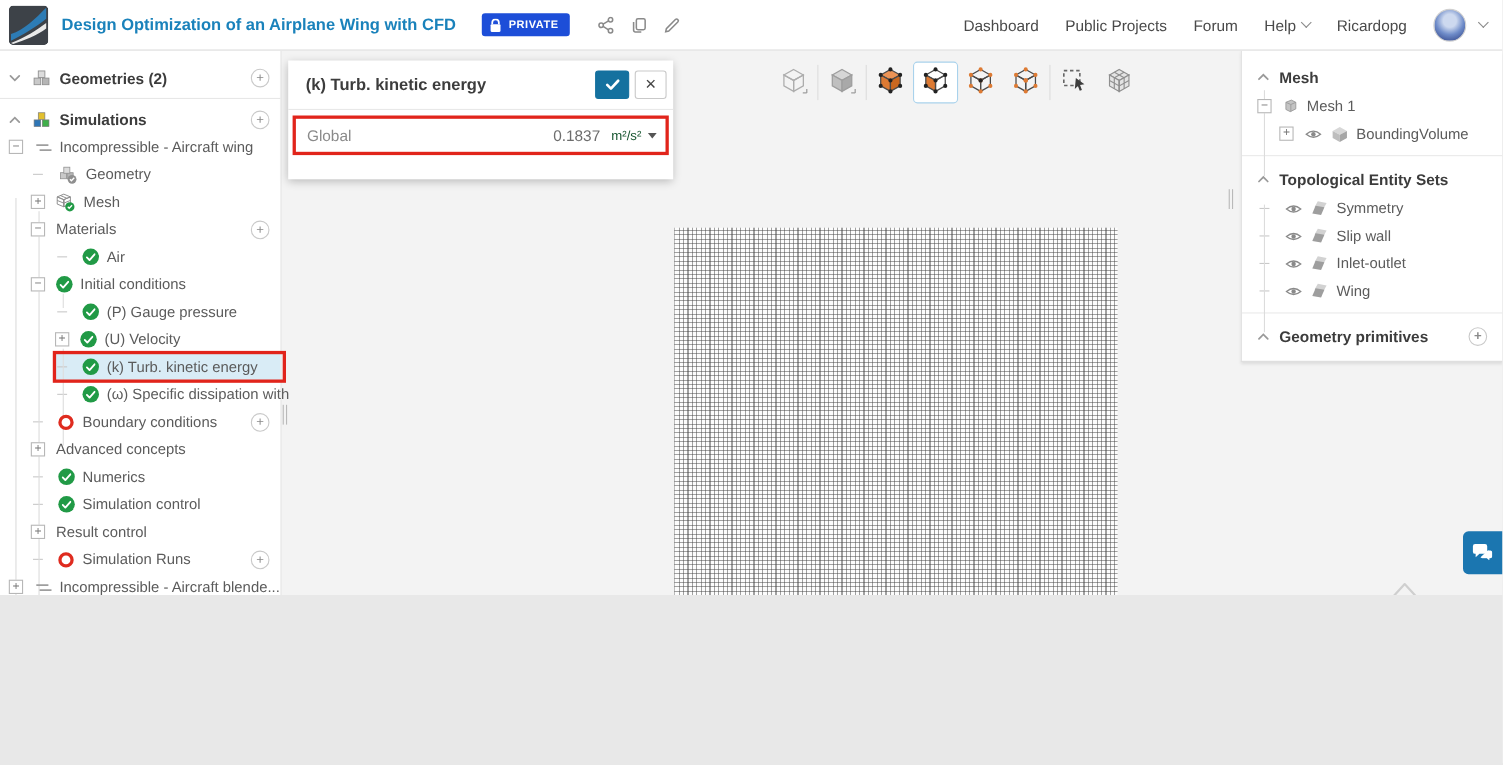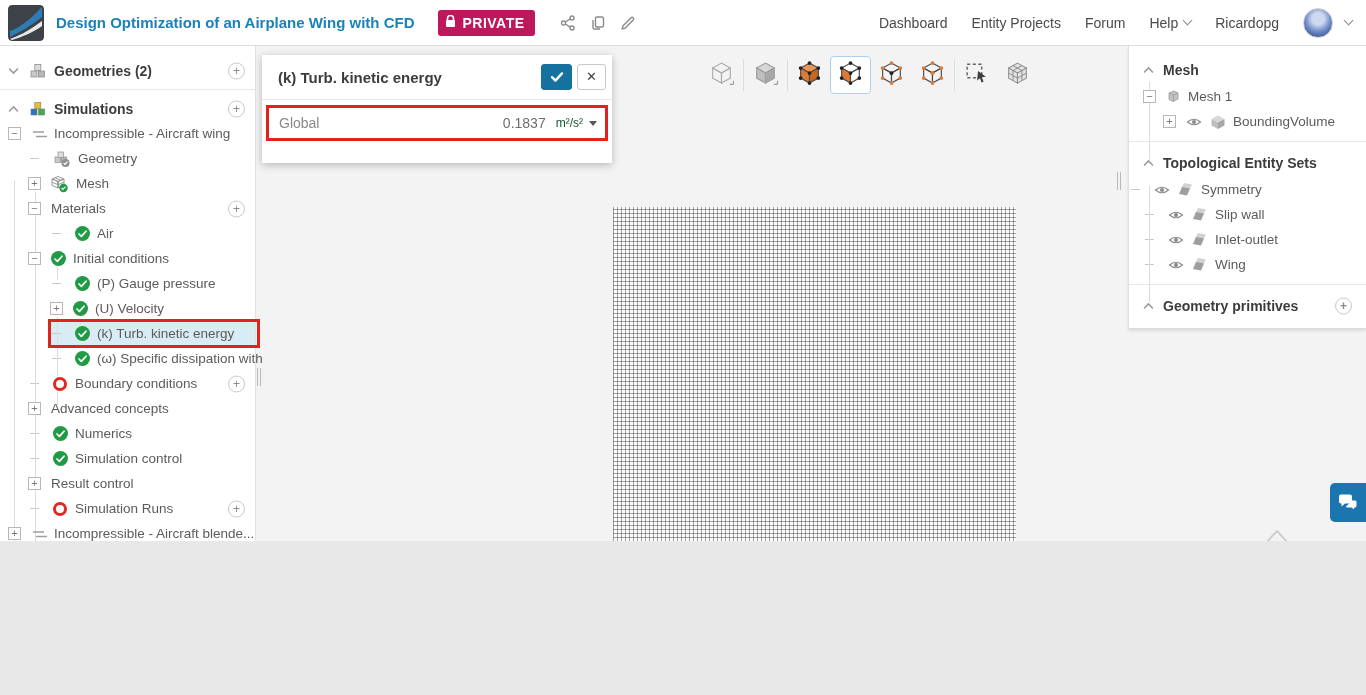--- a/index.html
+++ b/index.html
@@ -3,21 +3,21 @@
 <meta charset="utf-8">
 <style>
   *{margin:0;padding:0;box-sizing:border-box}
   body{font-family:"Liberation Sans",sans-serif;background:#e8e8e8}
   .page{position:relative;width:1366px;height:541px;background:#f3f3f3;overflow:hidden}
 
   
   .hdr{position:absolute;inset:0 0 auto 0;height:46px;background:#fff;border-bottom:1px solid #dcdcdc;display:flex;align-items:center;z-index:40}
   .logo{width:36px;height:36px;border-radius:4px;margin:0 12px 0 8px;overflow:hidden;flex:0 0 auto}
   .proj-title{color:#1a82bb;font-size:15px;font-weight:bold;margin-right:24px;white-space:nowrap}
-  .badge{position:relative;background:#be185d;color:#fff;font-size:14px;font-weight:bold;letter-spacing:.5px;border-radius:3px;padding:5px 10px 5px 24px;margin-right:18px}
+  .badge{position:relative;background:#1d4ed8;color:#fff;font-size:10px;font-weight:bold;letter-spacing:.5px;border-radius:3px;padding:5px 10px 5px 24px;margin-right:18px}
   .badge svg{position:absolute;left:7px;top:5px}
   .hicon{width:30px;height:30px;display:flex;align-items:center;justify-content:center;cursor:pointer;color:#8a8a8a}
   .hdr-right{margin-left:auto;display:flex;align-items:center;gap:24px;padding-right:14px;font-size:14px;color:#4a4a4a}
   .hnav{cursor:pointer;white-space:nowrap;display:flex;align-items:center;gap:6px}
   .caret{width:7px;height:7px;border-right:1.5px solid #8a8a8a;border-bottom:1.5px solid #8a8a8a;transform:rotate(45deg);margin-top:-4px}
   .avatar{width:30px;height:30px;border-radius:50%;background:radial-gradient(circle at 50% 35%, #cdd9ef 0 26%, #6f8cc9 55%, #25377c 100%);border:1px solid #d0d0d0}
 
   
   .sidebar{position:absolute;left:0;top:46px;width:256px;height:604px;background:#fff;border-right:1px solid #e2e2e2;padding-top:12px;overflow:visible;z-index:20}
   .trow{height:25px;display:flex;align-items:center;position:relative;font-size:13.5px;color:#5b5b5b;cursor:pointer;white-space:nowrap}
@@ -116,21 +116,21 @@
           <path d="M3,5 v7.5 a1.5,1.5 0 0 0 1.5,1.5 H10"></path>
         </svg>
     </div>
     <div class="hicon">
       <svg width="16" height="16" viewBox="0 0 16 16" fill="none" stroke="#8a8a8a" stroke-width="1.4">
           <path d="M5,13.2 L13.2,5 a1.5,1.5 0 0 0 -2.2,-2.2 L2.8,11 L2.2,13.8 Z"></path>
         </svg>
     </div>
     <div class="hdr-right">
       <span class="hnav">Dashboard</span>
-      <span class="hnav">Entity Projects</span>
+      <span class="hnav">Public Projects</span>
       <span class="hnav">Forum</span>
       <span class="hnav">
           <span>Help</span>
           <i class="caret"></i>
         </span>
       <span class="hnav">Ricardopg</span>
       <span class="avatar"></span>
       <i class="caret" style="margin-left:-12px"></i>
     </div>
   </div>
@@ -496,21 +496,21 @@
       </div>
       <div class="rsep"></div>
       <div class="shead">
         <span class="chev">
           <svg width="11" height="8" viewBox="0 0 11 8">
             <path d="M1.5,6 L5.5,2 L9.5,6" fill="none" stroke="#9a9a9a" stroke-width="1.6" stroke-linecap="round"></path>
           </svg>
         </span>
         <span>Topological Entity Sets</span>
       </div>
-      <div class="srow" style="">
+      <div class="srow" style="padding-left:14px">
         <span class="dash"></span>
         <span class="eye">
           <svg width="16" height="12" viewBox="0 0 16 12">
             <path d="M1.5,6 Q8,.5 14.5,6 Q8,11.5 1.5,6 Z" fill="none" stroke="#8a8a8a" stroke-width="1.2"></path>
             <circle cx="8" cy="6" r="2" fill="#8a8a8a"></circle>
           </svg>
         </span>
         <span class="ticon">
           <svg width="16" height="15" viewBox="0 0 16 15">
             <polygon points="6,1 14,2.5 11,8 3,6.5" fill="#d2d2d2"></polygon>

